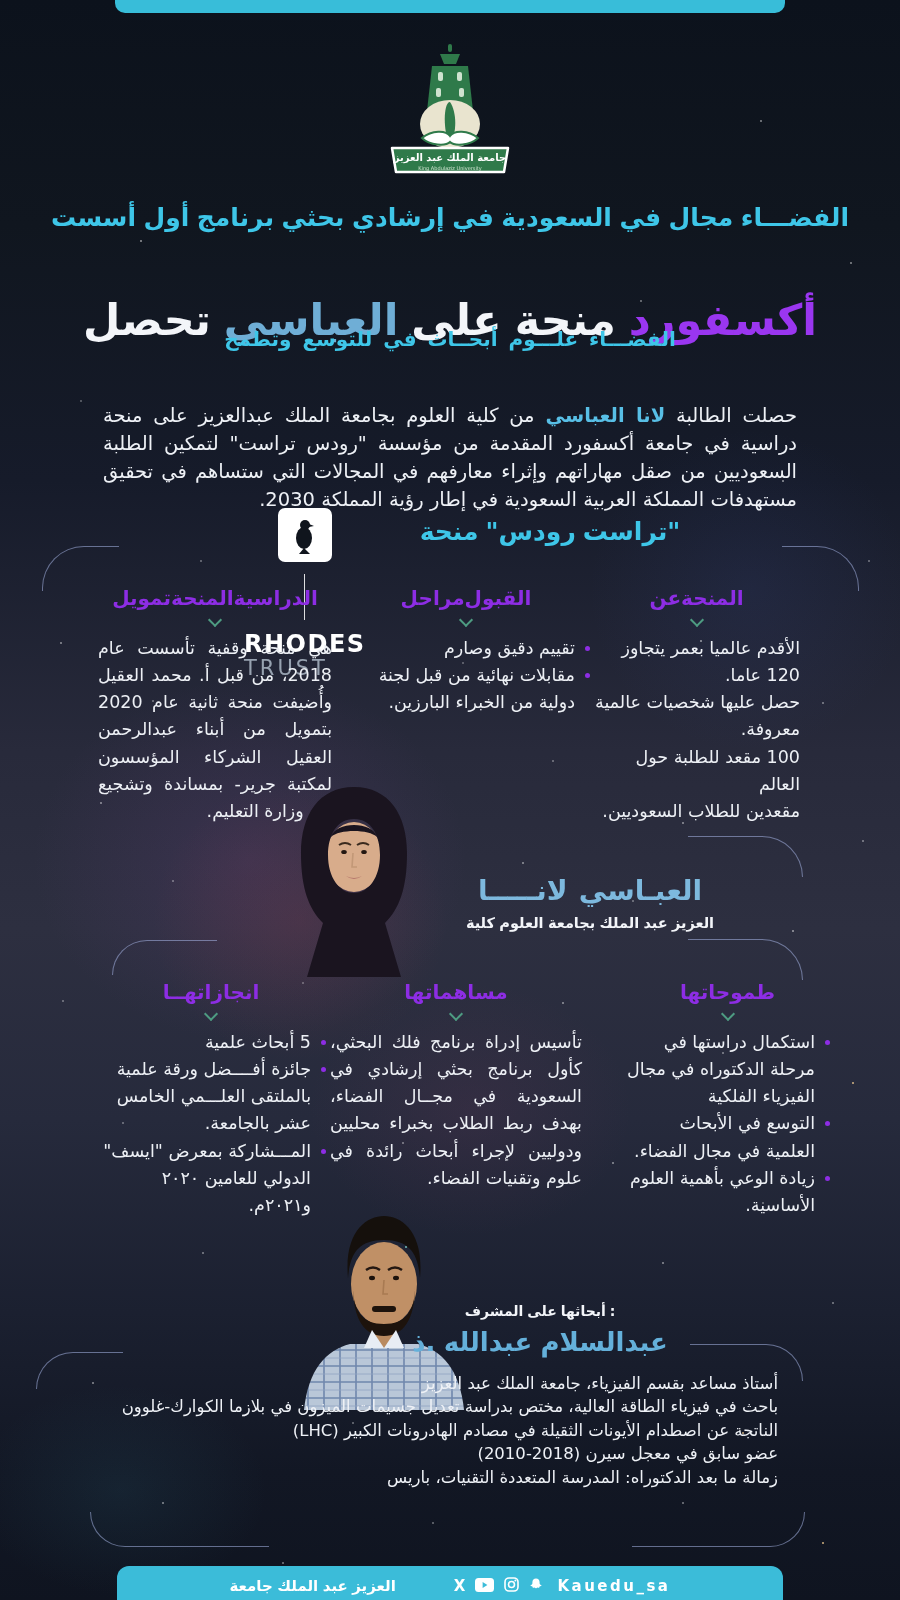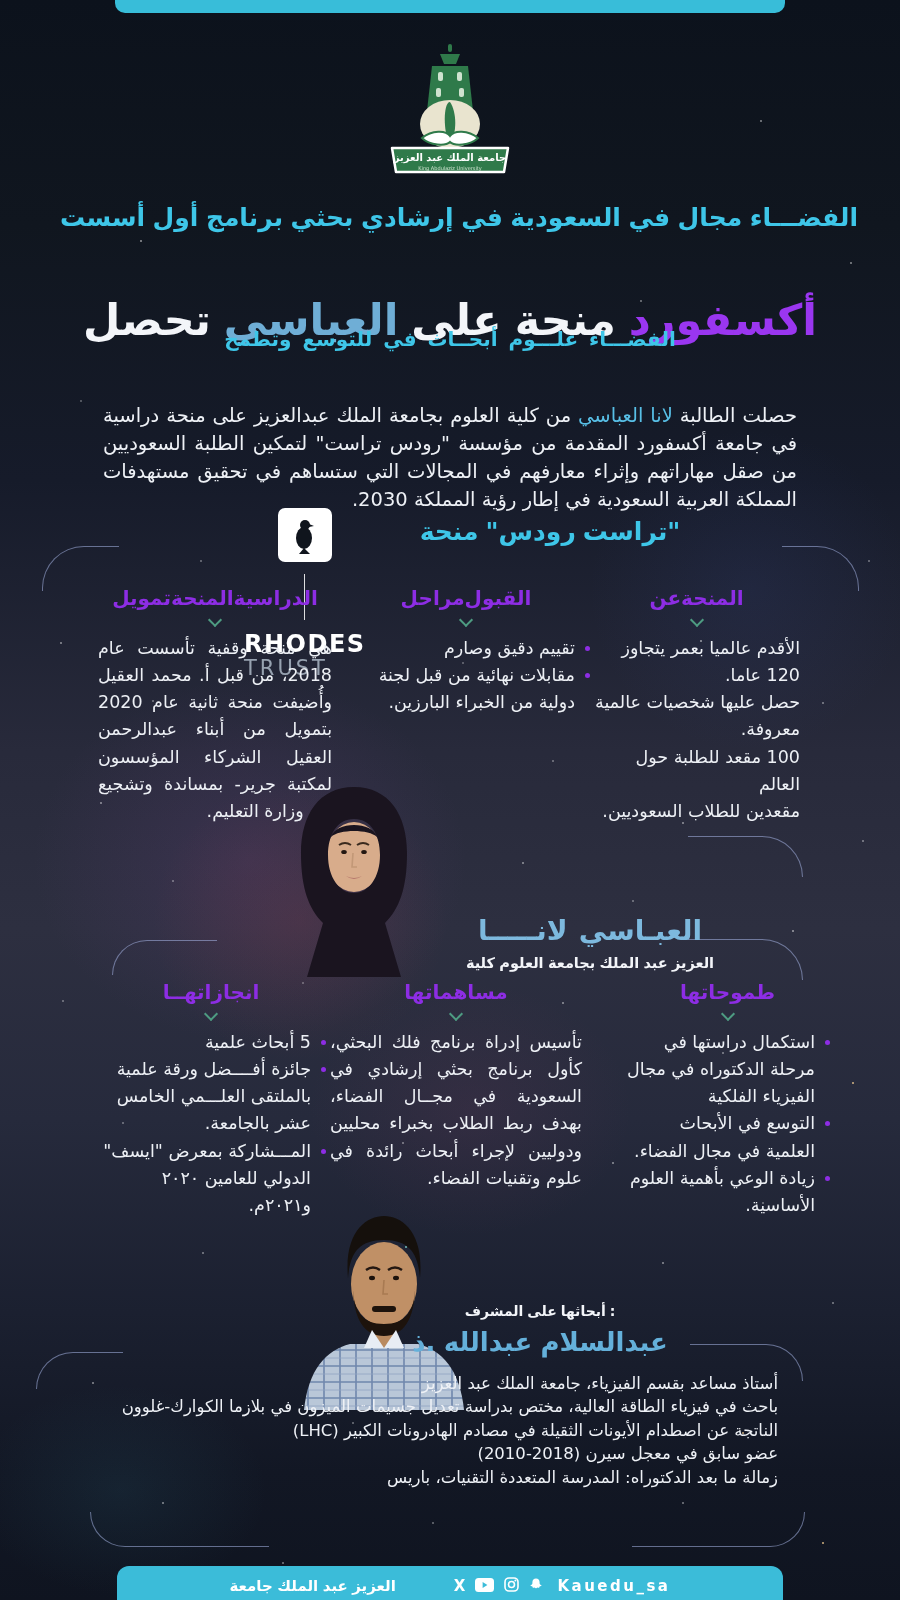--- a/index.html
+++ b/index.html
@@ -38,25 +38,25 @@
       92px 1382px 0 rgba(255,255,255,.5), 352px 1422px 0 rgba(255,255,255,.4),
       602px 1382px 0 rgba(255,255,255,.45), 742px 1432px 0 rgba(255,215,150,.75),
       162px 1502px 0 rgba(255,255,255,.5), 432px 1522px 0 rgba(255,255,255,.4),
       682px 1502px 0 rgba(255,255,255,.45), 822px 1542px 0 rgba(255,215,150,.8),
       282px 1562px 0 rgba(255,255,255,.45), 502px 1472px 0 rgba(255,255,255,.4);
   }
   .top-strip{position:absolute;left:115px;top:0;width:670px;height:13px;background:#38bdd9;border-radius:0 0 10px 10px;}
   .kau-logo{position:absolute;left:370px;top:42px;width:160px;height:136px;}
   
   .words{display:flex;direction:ltr;justify-content:center;align-items:baseline;}
-  .h-line1{position:absolute;left:60px;top:203px;width:780px;font-size:25px;font-weight:700;color:#3ec6e8;gap:.30em;justify-content:space-between;}
+  .h-line1{position:absolute;left:60px;top:203px;width:780px;font-size:25px;font-weight:700;color:#3ec6e8;gap:.30em;}
   .h-line2{position:absolute;left:60px;top:251px;width:780px;font-size:43px;font-weight:800;color:#f3f5f9;gap:.30em;}
   .h-line3{position:absolute;left:60px;top:327px;width:780px;font-size:20px;font-weight:700;color:#3ec6e8;gap:.55em;}
   .intro{position:absolute;left:103px;top:382px;width:694px;font-size:19.5px;line-height:1.45;direction:rtl;text-align:justify;color:#eef1f6;}
-  .intro .hl{color:#58bfe6;font-weight:400;}
+  .intro .hl{color:#58bfe6;font-weight:700;}
   
   .arc{position:absolute;pointer-events:none;border:0 solid rgba(168,182,232,.55);}
   .arc-tl{border-top-width:1.5px;border-left-width:1.5px;border-top-left-radius:42px;}
   .arc-tr{border-top-width:1.5px;border-right-width:1.5px;border-top-right-radius:42px;}
   .arc-bl{border-bottom-width:1.5px;border-left-width:1.5px;border-bottom-left-radius:42px;}
   .arc-br{border-bottom-width:1.5px;border-right-width:1.5px;border-bottom-right-radius:42px;}
   
   .rhodes-logo{position:absolute;left:244px;top:508px;display:flex;direction:ltr;align-items:center;gap:12px;flex-direction:column;}
   .rhodes-square{width:54px;height:54px;border-radius:7px;background:#fff;display:flex;align-items:center;justify-content:center;}
   .rhodes-divider{width:1px;height:46px;background:rgba(255,255,255,.85);}
@@ -66,21 +66,21 @@
   
   .col{position:absolute;direction:rtl;}
   .col-heading{font-size:20px;font-weight:700;color:#8d2de4;}
   .chevron{width:8px;height:8px;margin:5px auto 10px auto;border-left:2px solid #4e9c82;border-bottom:2px solid #4e9c82;transform:rotate(-45deg);}
   .col-body{font-size:17.5px;line-height:1.55;color:#edf0f5;text-align:right;}
   .col-body.just{text-align:justify;}
   .li{position:relative;padding-right:15px;}
   .li::before{content:"";position:absolute;right:0;top:11px;width:5px;height:5px;border-radius:50%;background:#8d2de4;}
   
   .portrait{position:absolute;}
-  .lana-block{position:absolute;left:440px;top:914px;width:300px;text-align:left;}
+  .lana-block{position:absolute;left:440px;top:874px;width:300px;text-align:left;}
   .lana-name{font-size:28px;font-weight:800;color:#7db9de;gap:.4em;}
   .lana-caption{font-size:14.5px;font-weight:700;color:#f3f5f9;gap:.3em;margin-top:8px;}
   .sup-block{position:absolute;left:400px;top:1303px;width:280px;text-align:center;}
   .sup-label{font-size:14px;font-weight:700;color:#f3f5f9;gap:.28em;}
   .sup-name{font-size:26px;font-weight:800;color:#64b0da;gap:.32em;margin-top:8px;}
   .sup-bio{position:absolute;left:105px;top:1372px;width:673px;direction:rtl;text-align:right;font-size:16.5px;line-height:1.42;color:#eef1f6;}
   
   .footer-bar{position:absolute;left:117px;top:1566px;width:666px;height:40px;background:#3bbcd9;border-radius:12px 12px 0 0;display:flex;direction:ltr;align-items:center;justify-content:center;gap:58px;}
   .footer-uni{font-size:15px;font-weight:700;color:#fff;gap:.3em;}
   .footer-social{display:flex;direction:ltr;align-items:center;gap:10px;}

